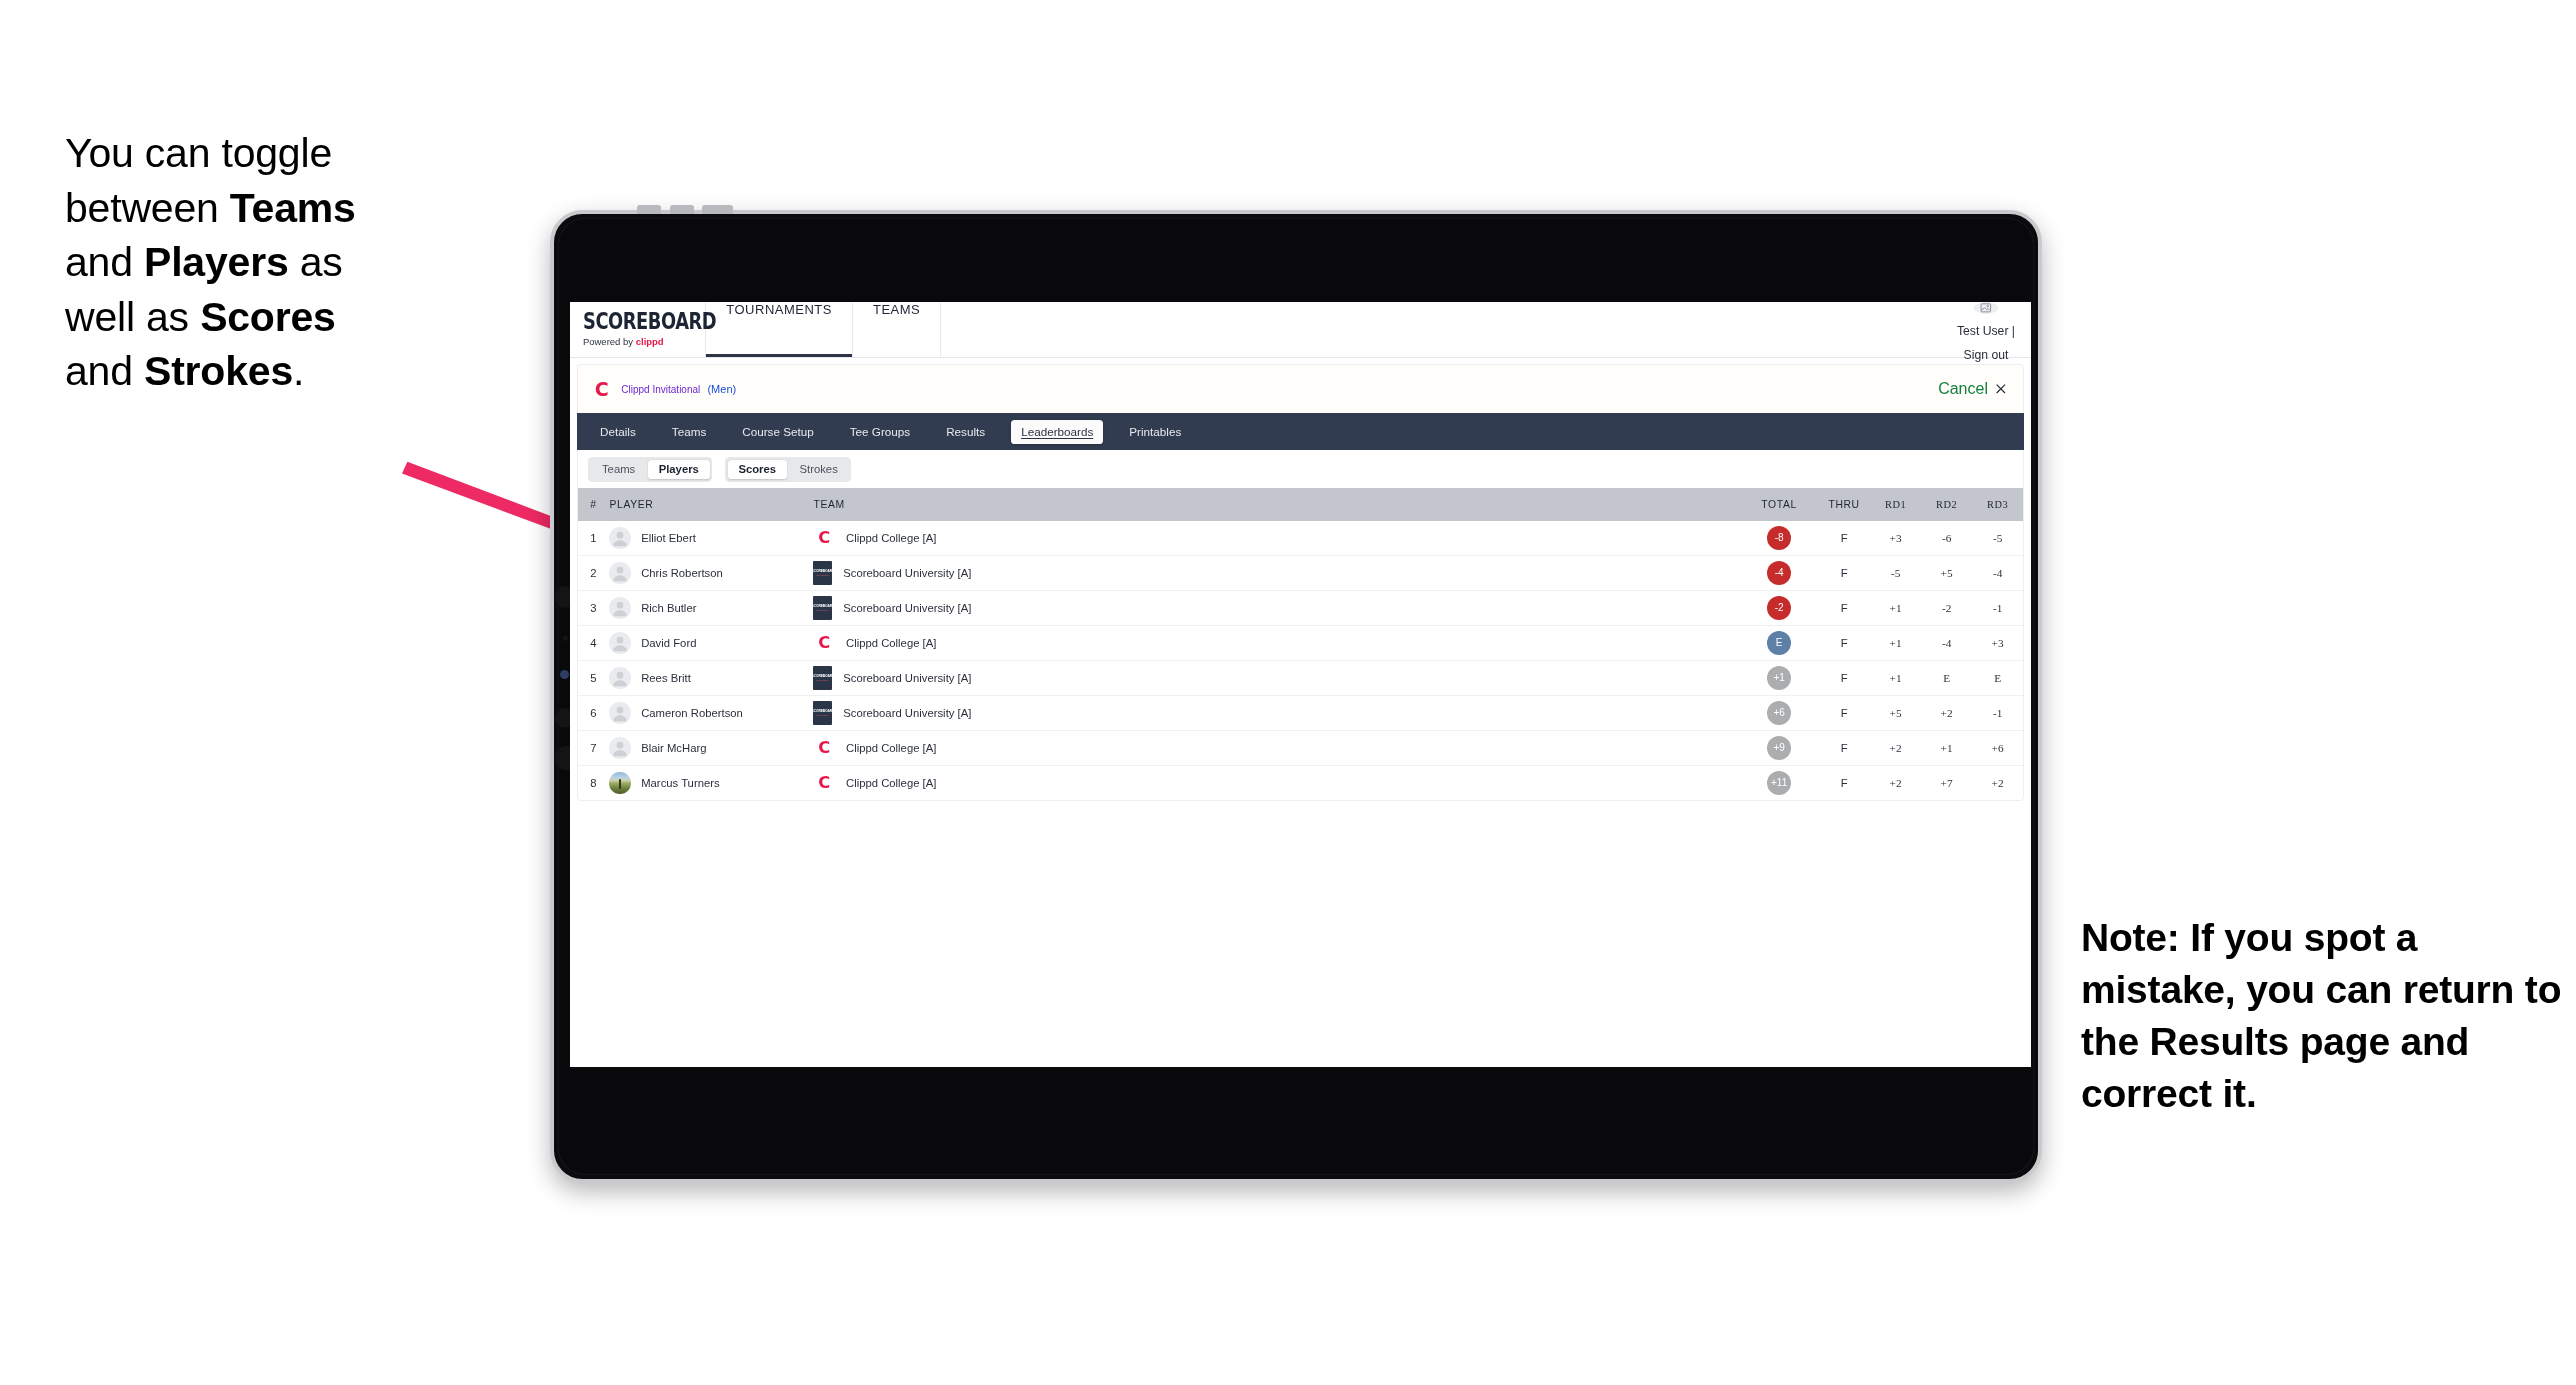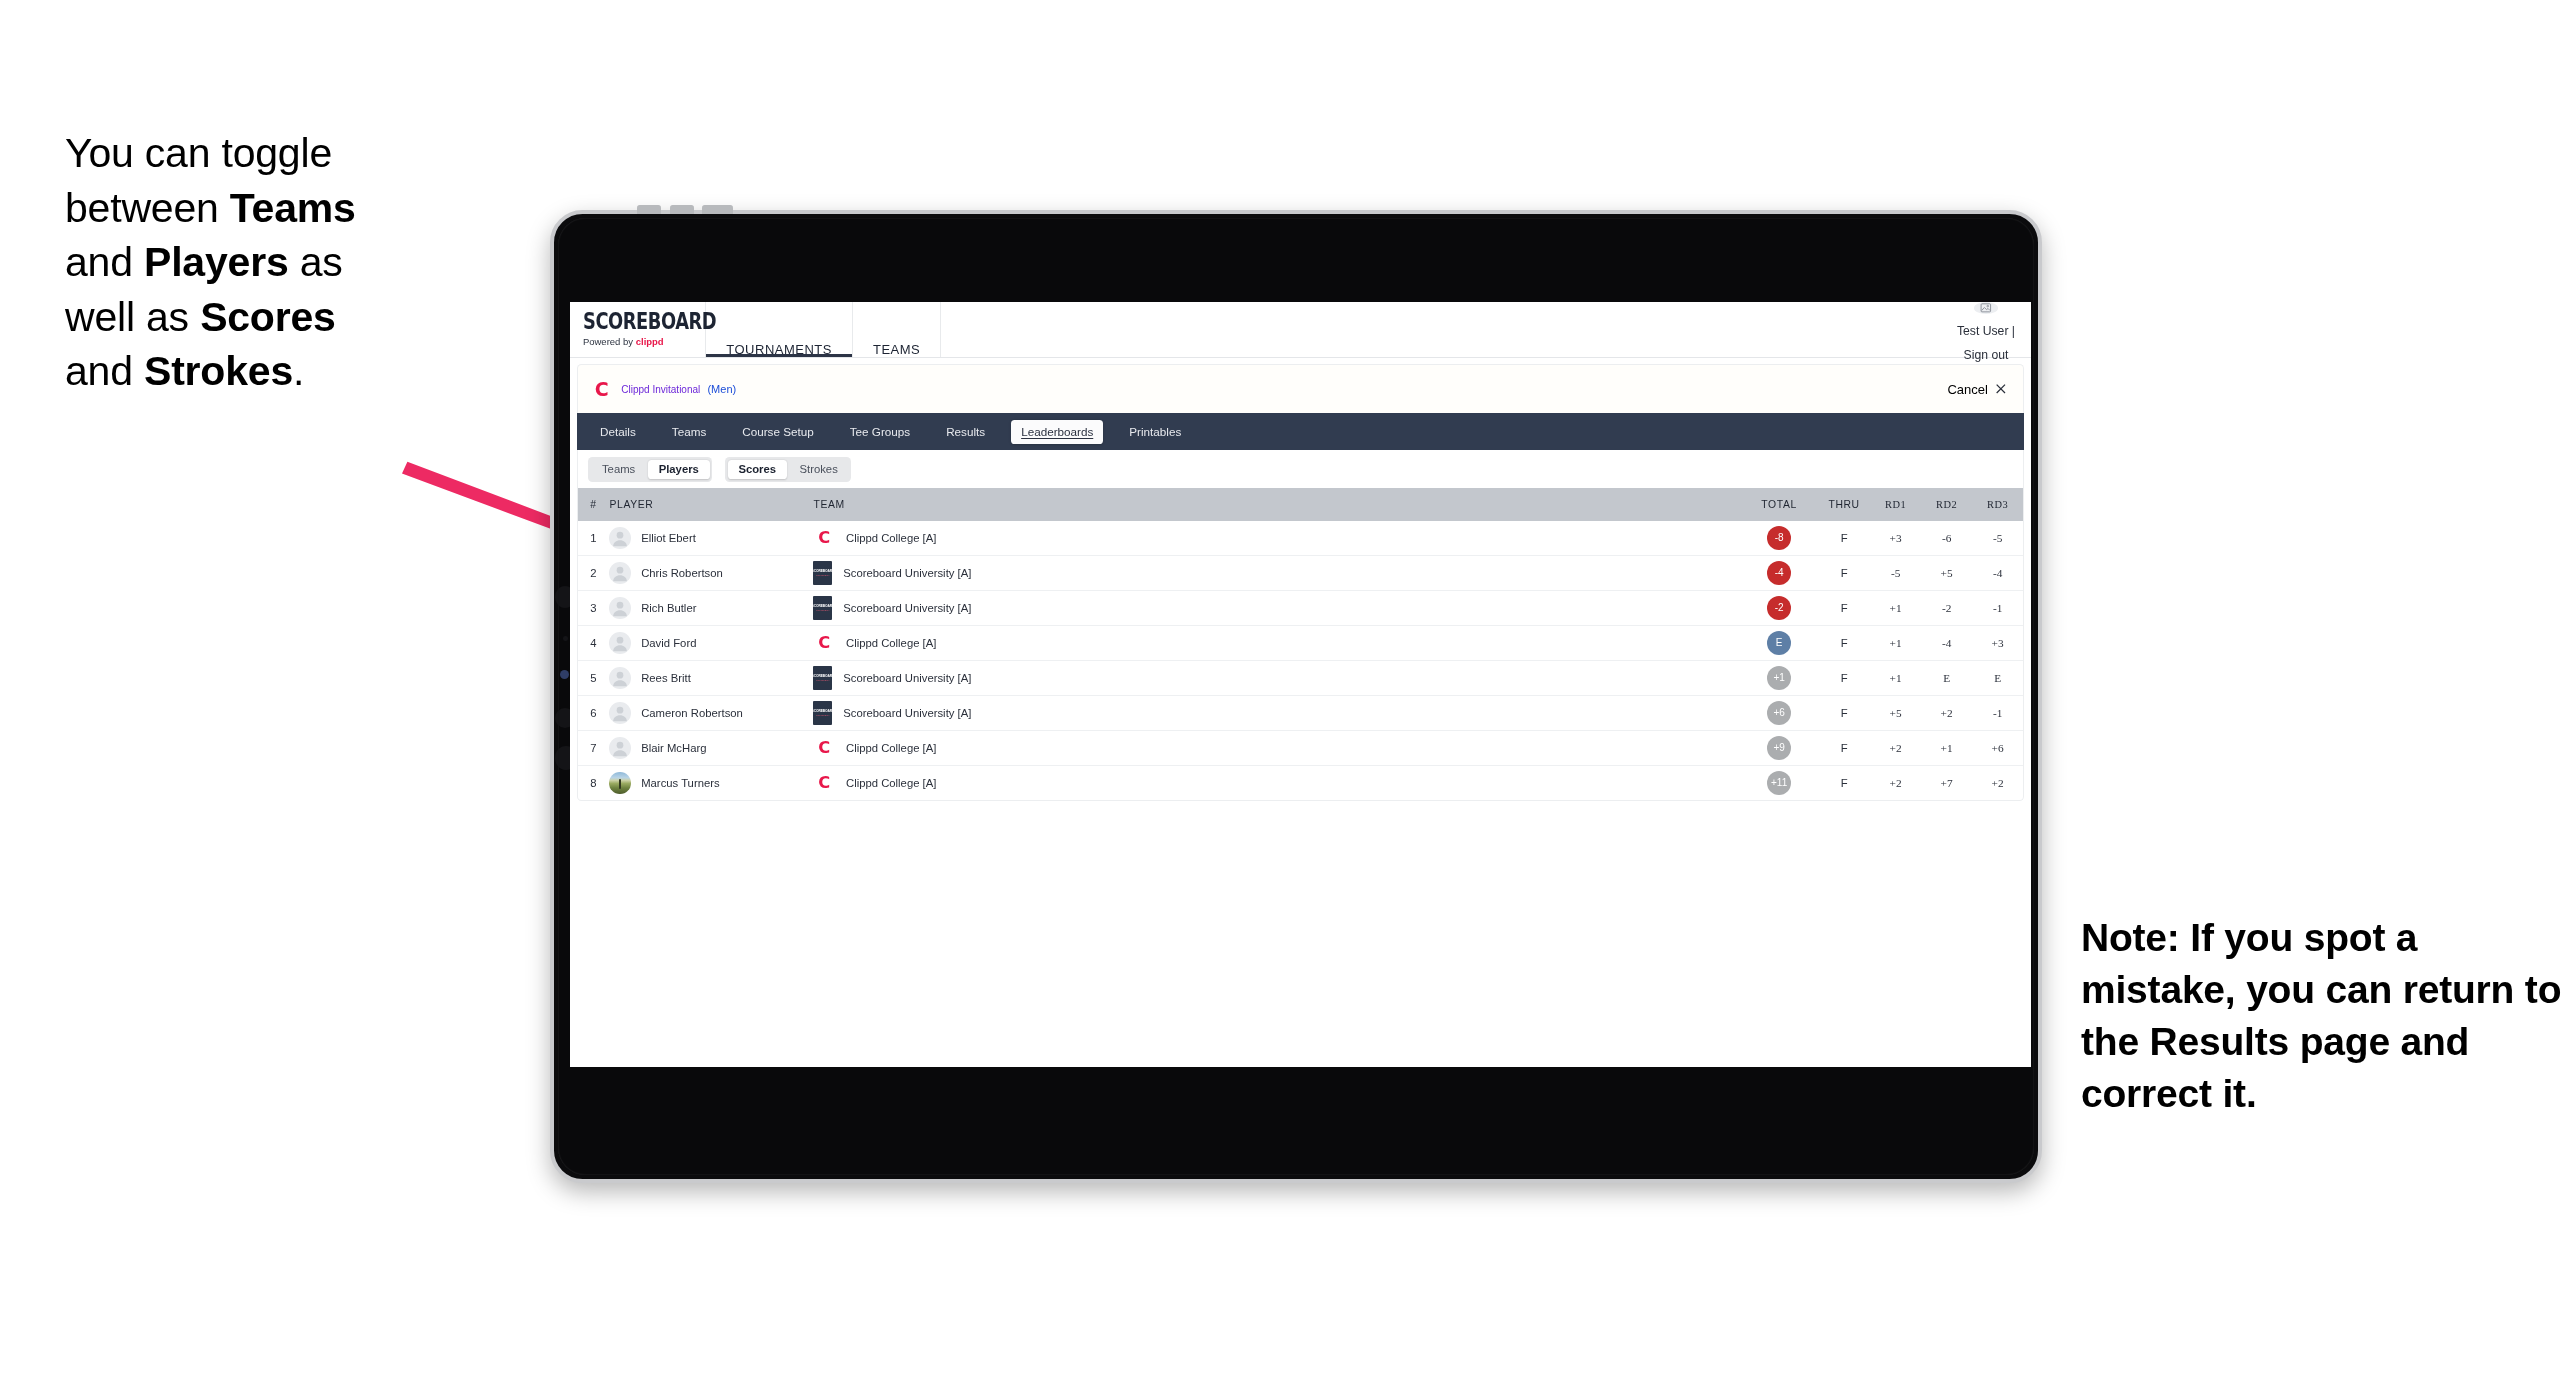--- a/index.html
+++ b/index.html
@@ -129,21 +129,21 @@
     margin-top: 6.3px;
     font-size: 9.5px;
     color: #2c3340;
     line-height: 1;
     white-space: nowrap;
   }
   #logo-sub .brand { color: #E8174A; font-weight: 700; text-align: right; }
 
   .appnav {
     display: flex;
-    align-items: flex-end;
+    align-items: flex-start;
     padding: 0 20px;
     font-size: 13px;
     letter-spacing: 0.5px;
     color: #1d2433;
     border-right: 0.9px solid #e8eaec;
     cursor: pointer;
     position: relative;
     box-sizing: border-box;
   }
   .appnav.active::after {
@@ -196,21 +196,21 @@
     color: #6d28d9;
   }
   #tourn-gender {
     font-size: 11px;
     color: #1d4ed8;
     margin-left: 7.2px;
   }
   #title-spacer { flex: 1; }
   #cancel-btn {
     display: flex; align-items: center; gap: 7.2px;
-    font-size: 13px; color: #000000; cursor: pointer;
+    font-size: 16px; color: #15803d; cursor: pointer;
   }
 
   
   #subnav {
     margin: 0 7.2px;
     height: 37px;
     background: #313c50;
     display: flex;
     align-items: center;
     padding-left: 12.6px;

